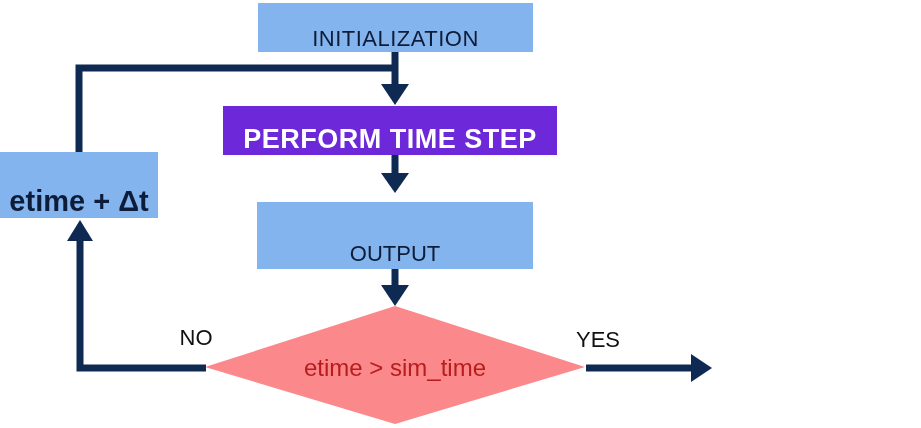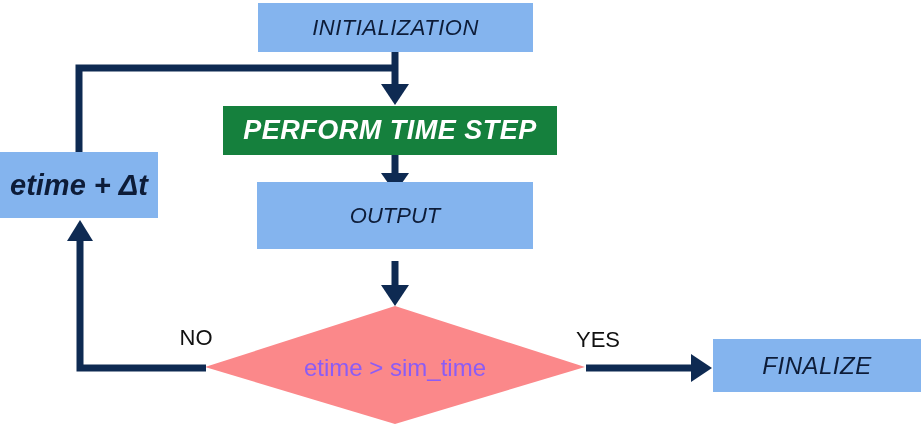--- a/index.html
+++ b/index.html
@@ -12,53 +12,51 @@
     overflow: hidden;
   }
   .svg-layer {
     position: absolute;
     left: 0; top: 0;
     width: 921px; height: 428px;
   }
   .node {
     position: absolute;
     display: flex;
-    align-items: center;
+    align-items: flex-end;
     justify-content: center;
     text-align: center;
     box-sizing: border-box;
-    font-style: italic;
   }
   .node-light {
     background: #84B4EE;
     color: #0D1C38;
   }
   .node-dark {
-    background: #15803d;
+    background: #6d28d9;
     color: #ffffff;
   }
   .node-init {
     left: 258px; top: 3px;
     width: 275px; height: 49px;
     font-size: 22px;
     letter-spacing: 0.5px;
   }
   .node-perform {
     left: 223px; top: 106px;
     width: 334px; height: 49px;
     font-size: 27px;
     font-weight: bold;
     letter-spacing: 0.5px;
   }
   .node-output {
-    left: 257px; top: 182px;
+    left: 257px; top: 202px;
     width: 276px; height: 67px;
     font-size: 22px;
     line-height: 30px;
-    flex-direction: column;
   }
   .node-etime {
     left: 0px; top: 152px;
     width: 158px; height: 66px;
     font-size: 29px;
     font-weight: bold;
   }
   .node-finalize {
     left: 713px; top: 339px;
     width: 208px; height: 53px;
@@ -66,21 +64,21 @@
     letter-spacing: 0.5px;
   }
   .diamond-label {
     position: absolute;
     left: 245px; top: 353px;
     width: 300px; height: 30px;
     display: flex;
     align-items: center;
     justify-content: center;
     font-size: 24px;
-    color: #8b5cf6;
+    color: #b91c1c;
   }
   .branch-label {
     position: absolute;
     font-size: 22px;
     color: #111111;
   }
   .label-no {
     left: 170px; top: 325px;
     width: 52px;
     text-align: center;
@@ -127,23 +125,20 @@
   </div>
 
   <div class="node node-light node-output">
     <span>OUTPUT</span>
   </div>
 
   <div class="node node-light node-etime">
     <span>etime + Δt</span>
   </div>
 
-  <div class="node node-light node-finalize">
-    <span>FINALIZE</span>
-  </div>
 
   <div class="diamond-label">etime &gt; sim_time</div>
 
   <div class="branch-label label-no">NO</div>
 
   <div class="branch-label label-yes">YES</div>
 
 </div>
 
 </body></html>

